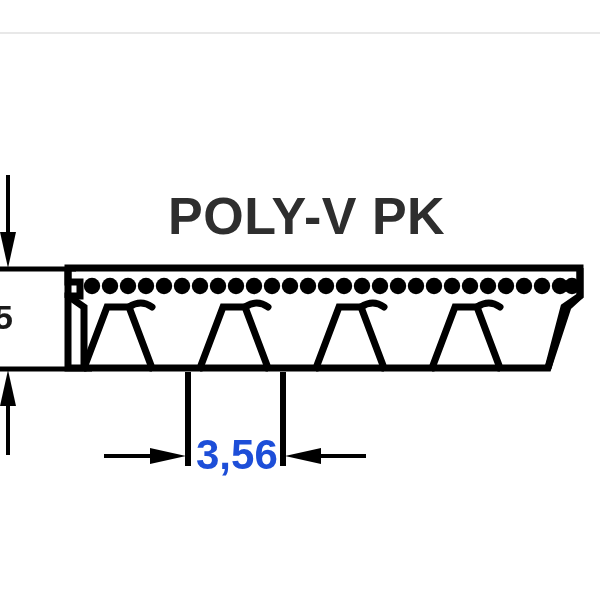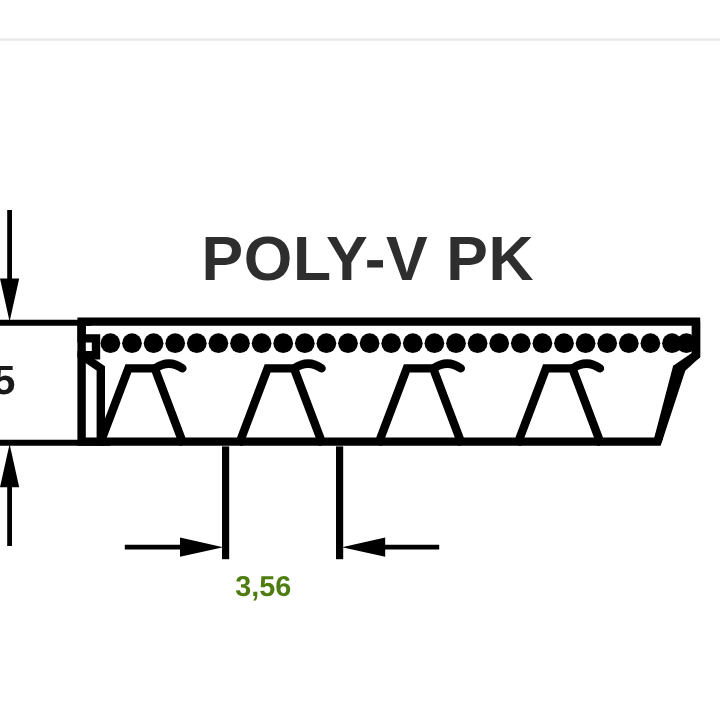--- a/index.html
+++ b/index.html
@@ -37,26 +37,25 @@
     color: #2e2e2e;
     letter-spacing: 0.5px;
     white-space: nowrap;
     line-height: 1;
   }
   .dim-pitch-text {
     position: absolute;
     left: 196px;
     top: 434px;
     font-family: "Liberation Sans", sans-serif;
-    font-size: 24px;
+    font-size: 42px;
     font-weight: bold;
-    color: #4d7c0f;
+    color: #1d4ed8;
     white-space: nowrap;
     line-height: 1;
-    margin-top: 44px;
   }
   .dim-height-text {
     position: absolute;
     left: -6px;
     top: 300px;
     font-family: "Liberation Sans", sans-serif;
     font-size: 34px;
     font-weight: bold;
     color: #1a1a1a;
     white-space: nowrap;

